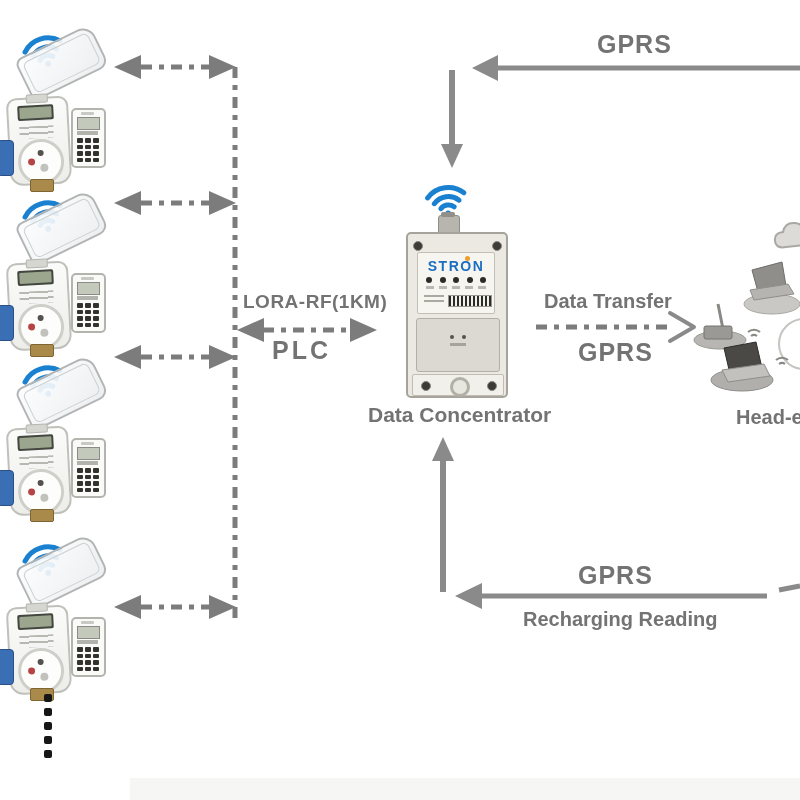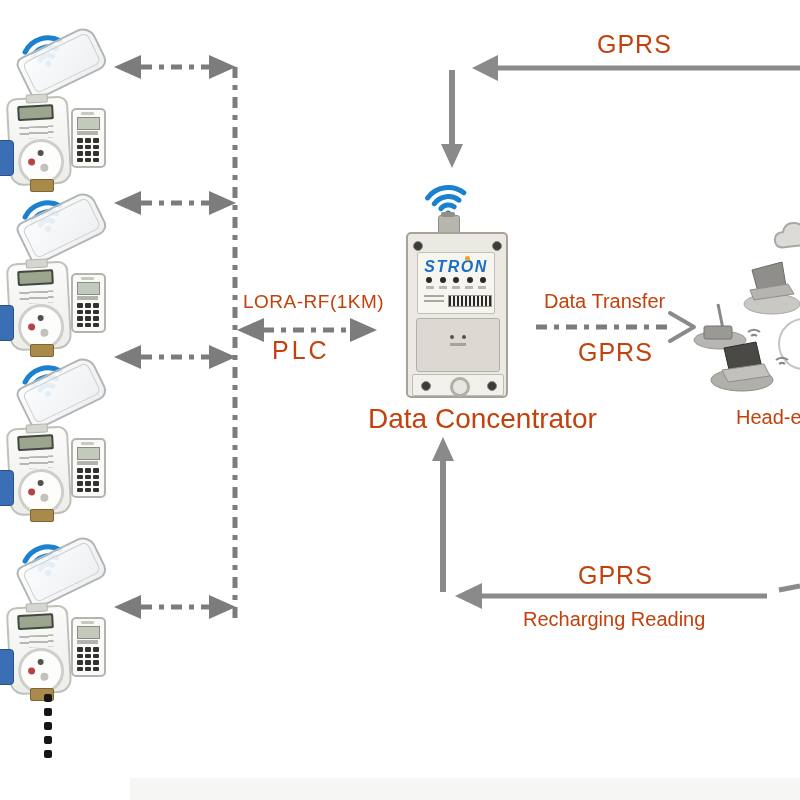--- a/index.html
+++ b/index.html
@@ -1,21 +1,21 @@
 <!DOCTYPE html>
 <html><head>
 <meta charset="utf-8">
 <style>
   html,body{margin:0;padding:0;background:#ffffff;}
   .canvas{
     position:relative;width:800px;height:800px;overflow:hidden;
     background:#ffffff;font-family:"Liberation Sans", sans-serif;color:#1e1e1e;
   }
   .abs{position:absolute;}
-  .lbl{position:absolute;font-weight:normal;color:#c2410c;white-space:nowrap;line-height:1.05;}
+  .lbl{position:absolute;font-weight:bold;color:#737373;white-space:nowrap;line-height:1.05;}
   .lbl-gprs{font-size:25px;letter-spacing:1px;}
   .lbl-med{font-size:20px;}
   .overlay{position:absolute;left:0;top:0;width:800px;height:800px;pointer-events:none;}
 
   
   .meter-unit{position:absolute;left:0;width:125px;height:190px;}
   .wifi{position:absolute;left:18px;top:0;width:50px;height:40px;transform:rotate(-18deg);}
   .lid{
     position:absolute;left:34px;top:28px;width:80px;height:42px;
     background:linear-gradient(150deg,rgba(252,253,254,0.95),rgba(233,236,239,0.85));
@@ -51,22 +51,22 @@
     grid-template-columns:repeat(3,1fr);grid-template-rows:repeat(4,1fr);gap:2px;}
   .kbtns span{background:#34322f;border-radius:1px;}
 
   
   .concentrator{position:absolute;left:406px;top:232px;width:102px;height:166px;}
   .ant{position:absolute;left:32px;top:-17px;width:20px;height:19px;background:#b7b5ad;border:1px solid #8f8d85;border-radius:3px 3px 1px 1px;}
   .ant::after{content:"";position:absolute;left:2px;top:-4px;width:14px;height:5px;background:#918f87;border-radius:2px;}
   .cbody{position:absolute;inset:0;background:#ebe9e1;border:2px solid #a6a49a;border-radius:5px;}
   .screw{position:absolute;width:8px;height:8px;border-radius:50%;background:#3d3b37;border:1px solid #8a887f;}
   .cpanel{position:absolute;left:11px;top:20px;width:76px;height:60px;background:#f6f5f0;border:1px solid #c2c0b6;border-radius:2px;}
-  .stron{position:absolute;left:0;top:5px;width:100%;text-align:center;font-size:16px;font-weight:bold;
-    color:#1b6ec2;letter-spacing:1.5px;font-style:italic;}
+  .stron{position:absolute;left:0;top:5px;width:100%;text-align:center;font-size:14px;font-weight:bold;
+    color:#1b6ec2;letter-spacing:1.5px;}
   .stron-dot{position:absolute;left:47px;top:3px;width:5px;height:5px;border-radius:50%;background:#f09c2e;}
   .leds{position:absolute;left:8px;top:24px;width:60px;display:flex;justify-content:space-between;}
   .leds span{width:6px;height:6px;border-radius:50%;background:#2d2b27;}
   .ledtxt{position:absolute;left:8px;top:33px;width:60px;height:3px;
     background:repeating-linear-gradient(90deg,#b9b9b2 0 8px,transparent 8px 13px);}
   .ctxt{position:absolute;left:6px;top:42px;width:20px;height:10px;
     background:repeating-linear-gradient(180deg,#a9a9a2 0 2px,transparent 2px 5px);}
   .barcode{position:absolute;left:30px;top:42px;width:42px;height:10px;
     background:repeating-linear-gradient(90deg,#2b2b28 0 2px,#f1f0ea 2px 4px);border:1px solid #9a988e;}
   .cmid{position:absolute;left:10px;top:86px;width:82px;height:52px;background:#dbd9d1;border:1px solid #b2b0a6;border-radius:3px;}
@@ -383,18 +383,18 @@
       <span></span>
       <span></span>
   </div>
   <div class="bottom-band"></div>
 
   <div class="lbl lbl-gprs" style="left:597px;top:31px;">GPRS</div>
   <div class="lbl" style="left:243px;top:292px;font-size:19px;letter-spacing:0.5px;">LORA-RF(1KM)</div>
   <div class="lbl" style="left:272px;top:337px;font-size:25px;letter-spacing:3px;">PLC</div>
   <div class="lbl lbl-med" style="left:544px;top:291px;">Data Transfer</div>
   <div class="lbl lbl-gprs" style="left:578px;top:339px;">GPRS</div>
-  <div class="lbl" style="left:368px;top:404px;font-size:28px;width:180px;text-align:right;">Data Concentrator</div>
+  <div class="lbl" style="left:368px;top:404px;font-size:21px;width:180px;text-align:right;">Data Concentrator</div>
   <div class="lbl lbl-med" style="left:736px;top:407px;">Head-end</div>
   <div class="lbl lbl-gprs" style="left:578px;top:562px;">GPRS</div>
   <div class="lbl lbl-med" style="left:523px;top:609px;">Recharging Reading</div>
 
 </div>
 
 </body></html>

